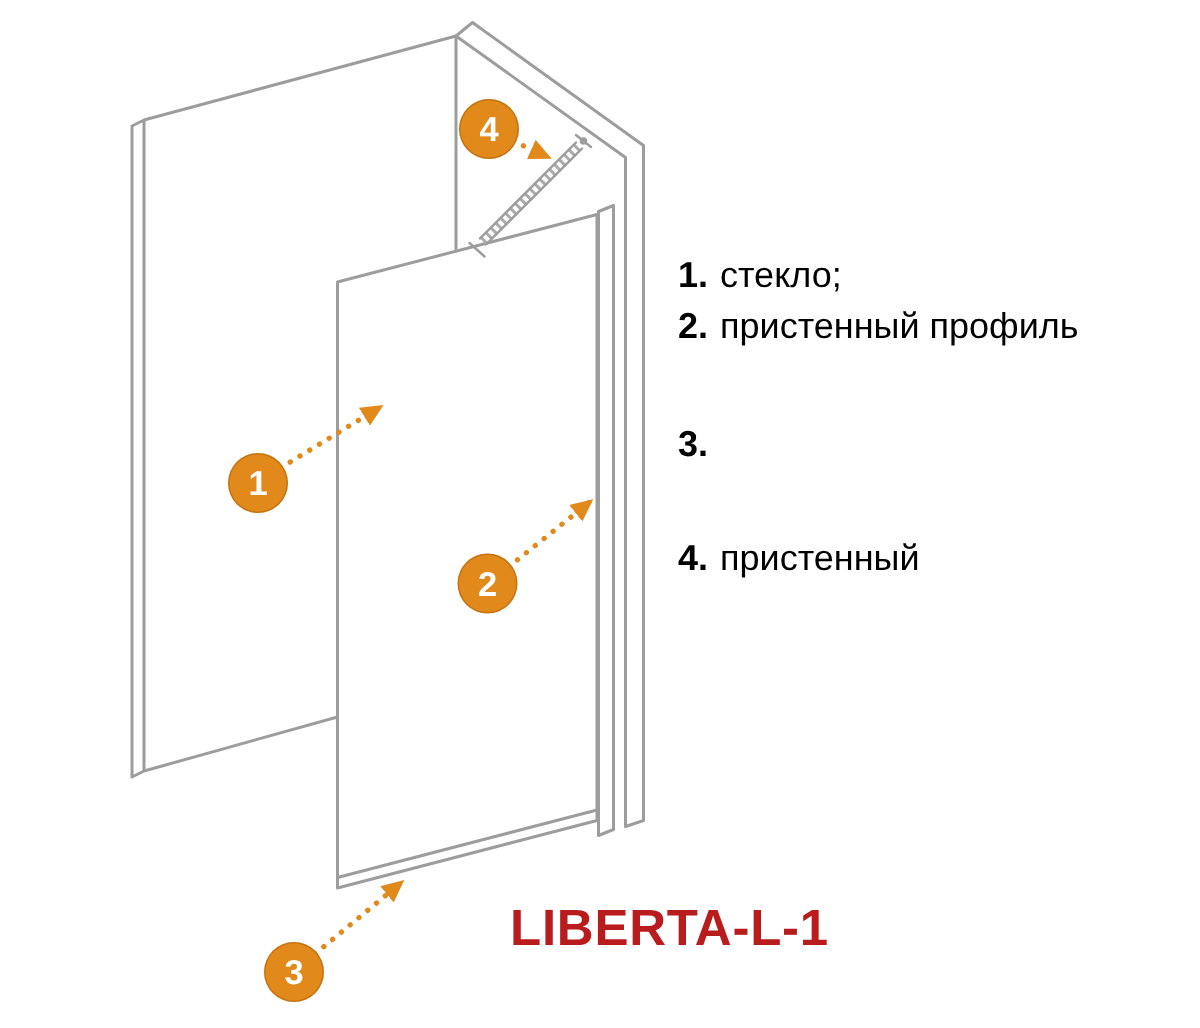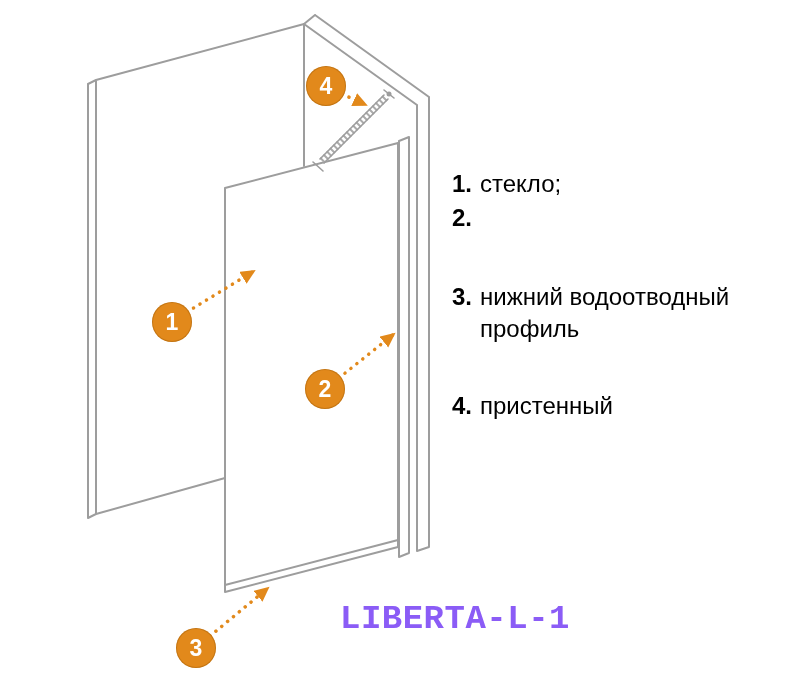--- a/index.html
+++ b/index.html
@@ -43,27 +43,26 @@
 
   .legend{
     position:absolute;left:452px;top:168px;width:340px;
     font-size:24px;line-height:1.35;color:var(--text);
   }
   .legend-item{display:flex;align-items:flex-start;}
   .legend-item:nth-child(1){margin-bottom:2px;}
   .legend-item:nth-child(2){margin-bottom:46px;}
   .legend-item:nth-child(3){margin-bottom:44px;}
   .legend-item .num{font-weight:bold;margin-right:8px;white-space:nowrap;}
-  .legend-item .lbl{max-width:300px;}
+  .legend-item .lbl{max-width:300px;text-align:center;}
 
   .title{
     position:absolute;left:340px;top:600px;
     font-size:34px;font-weight:bold;letter-spacing:0.5px;
-    color:#8b5cf6;
-    font-family:Liberation Mono, monospace;
+    color:#b91c1c;
   }
 </style>
 </head>
 <body>
 
 <div class="stage">
 
   <svg class="diagram" viewBox="0 0 800 685" aria-hidden="true">
     <defs>
       <marker id="ah" markerUnits="userSpaceOnUse" markerWidth="18" markerHeight="16" refX="13" refY="7" orient="auto">
@@ -130,24 +129,24 @@
     <span>4</span>
   </div>
 
   <div class="legend">
     <div class="legend-item">
       <span class="num">1.</span>
       <span class="lbl">стекло;</span>
     </div>
     <div class="legend-item">
       <span class="num">2.</span>
+      <span class="lbl">пристенный профиль</span>
     </div>
     <div class="legend-item">
       <span class="num">3.</span>
-      <span class="lbl">нижний водоотводный профиль</span>
     </div>
     <div class="legend-item">
       <span class="num">4.</span>
       <span class="lbl">пристенный</span>
     </div>
   </div>
 
   <div class="title">LIBERTA-L-1</div>
 
 </div>

